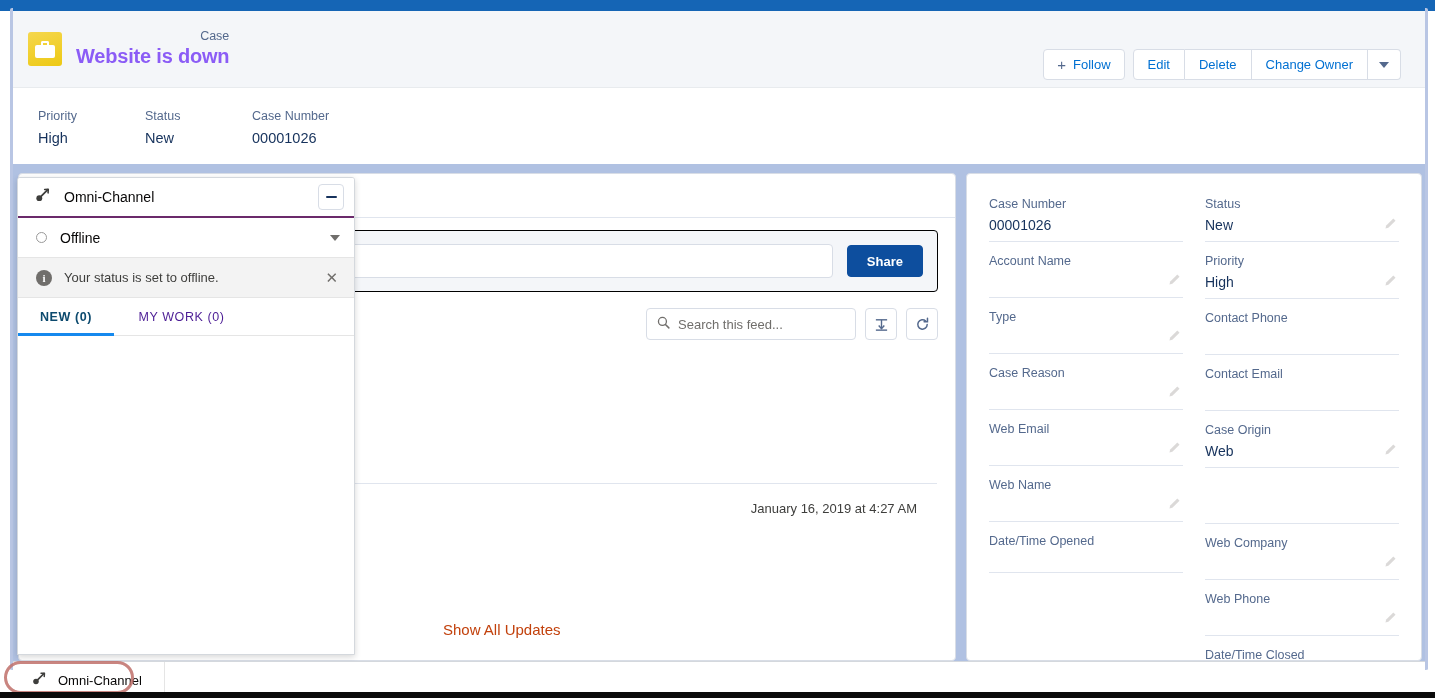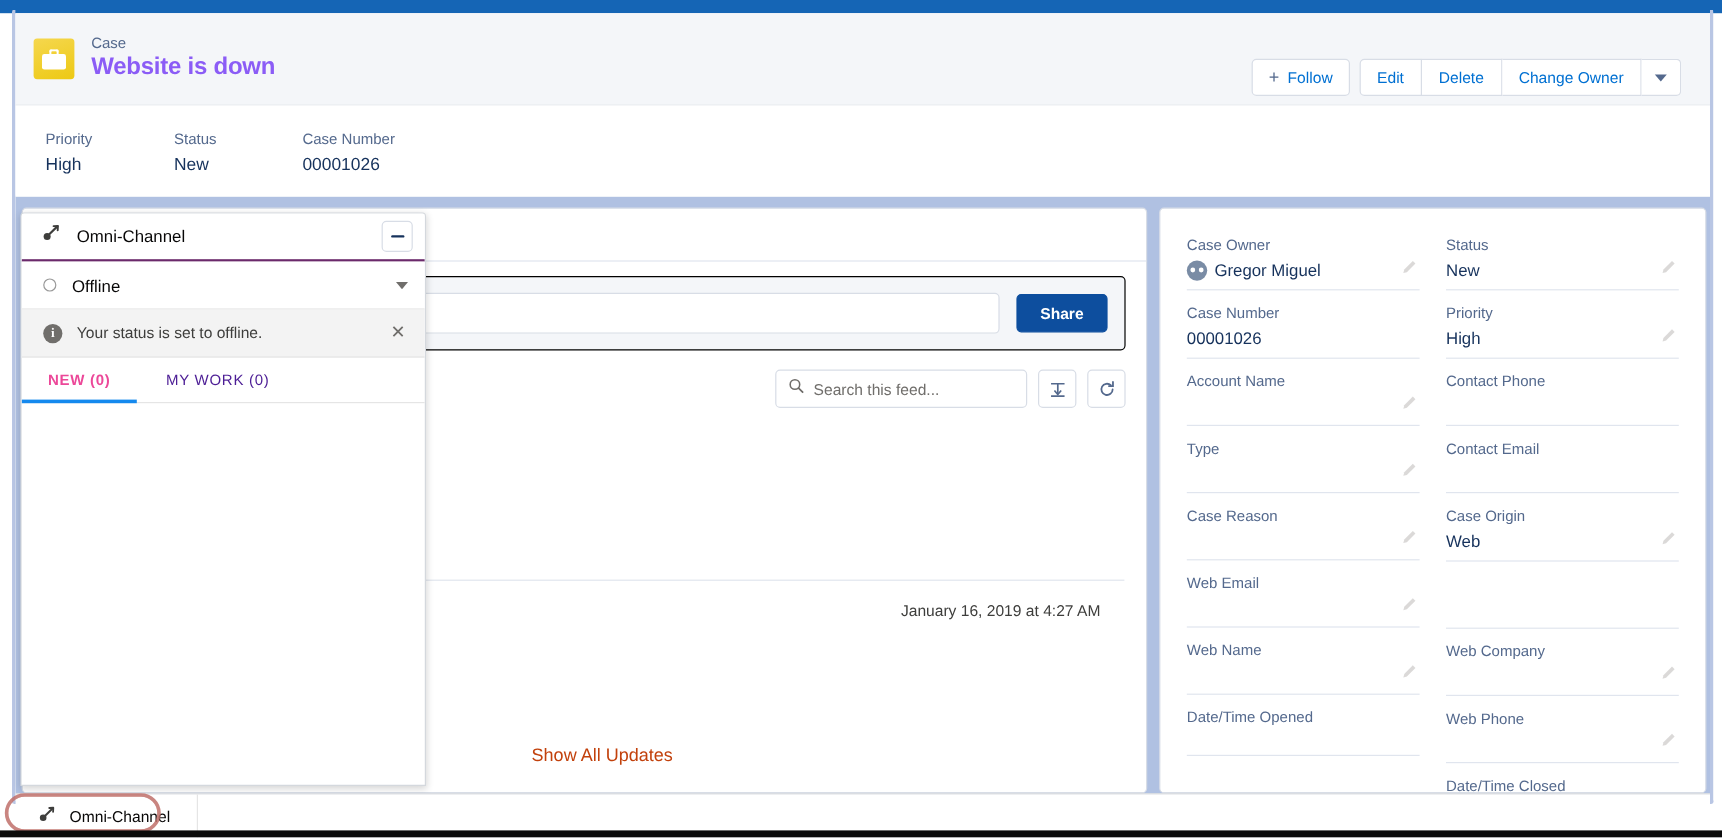--- a/index.html
+++ b/index.html
@@ -38,21 +38,21 @@
   .case-icon .bag { position: relative; width: 20px; height: 17px; }
   .case-icon .bag .handle {
     position: absolute; left: 6px; top: 0; width: 8px; height: 5px;
     border: 2px solid #fff; border-bottom: none; border-radius: 2px 2px 0 0;
   }
   .case-icon .bag .body {
     position: absolute; left: 0; top: 4px; width: 20px; height: 13px;
     background: #fff; border-radius: 2px;
   }
   .header-titles { margin-left: 14px; }
-  .header-eyebrow { font-size: 12.5px; color: #54698d; line-height: 15px; }
+  .header-eyebrow { font-size: 12.5px; color: #54698d; line-height: 15px; text-align: right; }
   .header-title {
     font-size: 20px; font-weight: bold; color: #8b5cf6;
     line-height: 25px; letter-spacing: -0.2px;
   }
 
   .header-actions {
     position: absolute; right: 24px; top: 38px;
     display: flex; align-items: stretch; height: 31px;
   }
   .btn {
@@ -226,21 +226,21 @@
     font-size: 15px; color: #706e6b; cursor: pointer; line-height: 1;
     padding: 2px 3px;
   }
 
   .omni-tabs { display: flex; height: 38px; border-bottom: 1px solid #e5e5e5; }
   .omni-tab {
     font-size: 12.5px; letter-spacing: .6px; color: #4c1d95;
     display: flex; align-items: center; justify-content: center;
     cursor: pointer; position: relative; padding: 0 8px;
   }
-  .omni-tab.tab-new { width: 96px; color: #ec4899; font-weight: bold; }
+  .omni-tab.tab-new { width: 96px; color: #0c4a6e; font-weight: bold; }
   .omni-tab.tab-mywork { width: 135px; }
   .omni-tab.active::after {
     content: ''; position: absolute; left: 0; right: 0; bottom: -1px;
     height: 3px; background: #1589ee;
   }
   .omni-tab-body { flex: 1; background: #fff; }
 
   
   .utility-bar {
     position: absolute; left: 13px; bottom: 0; width: 1412px; height: 37px;
@@ -359,32 +359,20 @@
     <div class="feed-author-1">gor Miguel</div>
     <div class="feed-author-2">gor Miguel</div>
     <a class="show-all-updates">Show All Updates</a>
   </div>
 
   <div class="right-col">
     <div class="detail-grid">
 
       <div class="detail-column">
         <div class="detail-field">
-          <div class="df-label">Case Owner</div>
-          <div class="df-value owner">
-            <span class="owner-avatar"></span>
-            <span class="link">Gregor Miguel</span>
-          </div>
-          <span class="pencil">
-            <svg width="13" height="13" viewBox="0 0 16 16">
-                <path d="M11.5 1.8l2.7 2.7L5.4 13.3 1.8 14.2l.9-3.6z" fill="#b0adab"></path>
-              </svg>
-          </span>
-        </div>
-        <div class="detail-field">
           <div class="df-label">Case Number</div>
           <div class="df-value">00001026</div>
         </div>
         <div class="detail-field tall">
           <div class="df-label">Account Name</div>
           <span class="pencil">
             <svg width="13" height="13" viewBox="0 0 16 16">
                 <path d="M11.5 1.8l2.7 2.7L5.4 13.3 1.8 14.2l.9-3.6z" fill="#b0adab"></path>
               </svg>
           </span>

